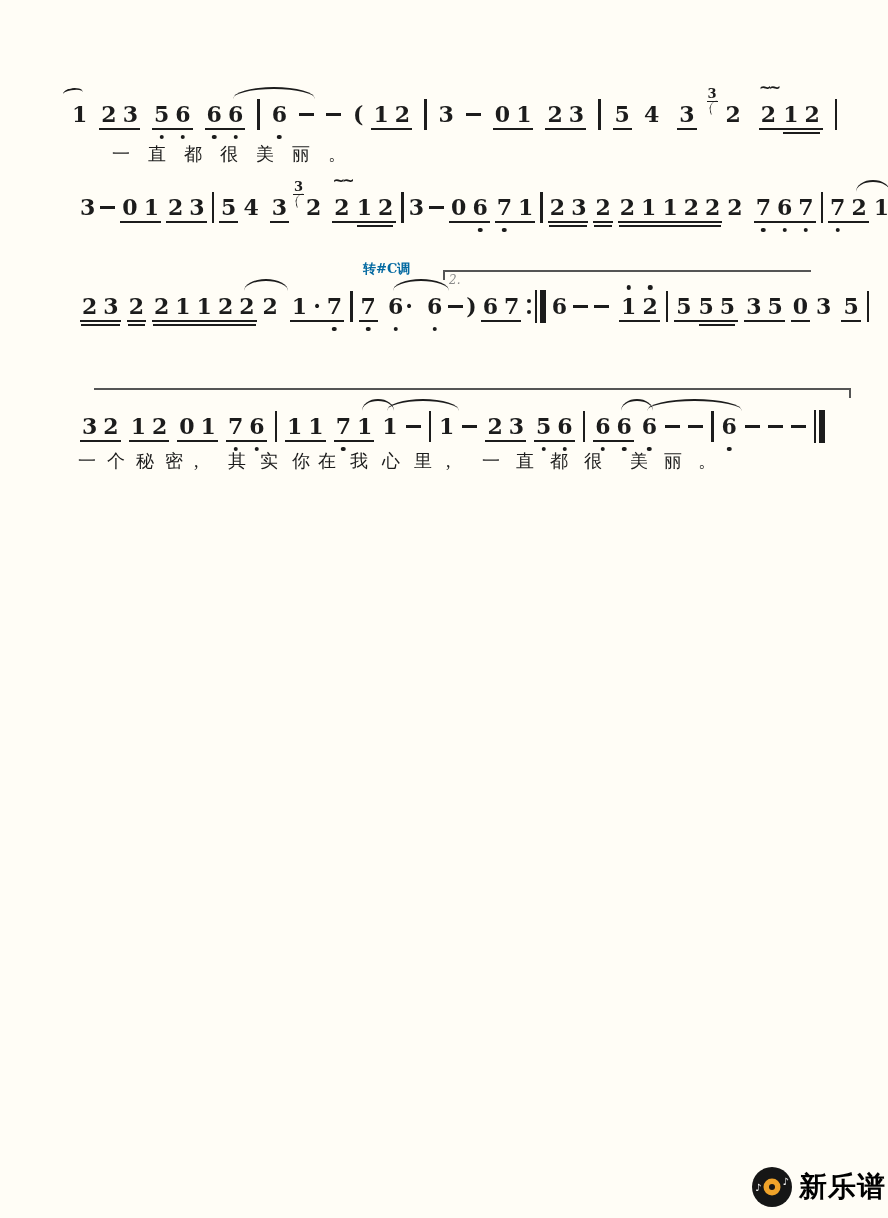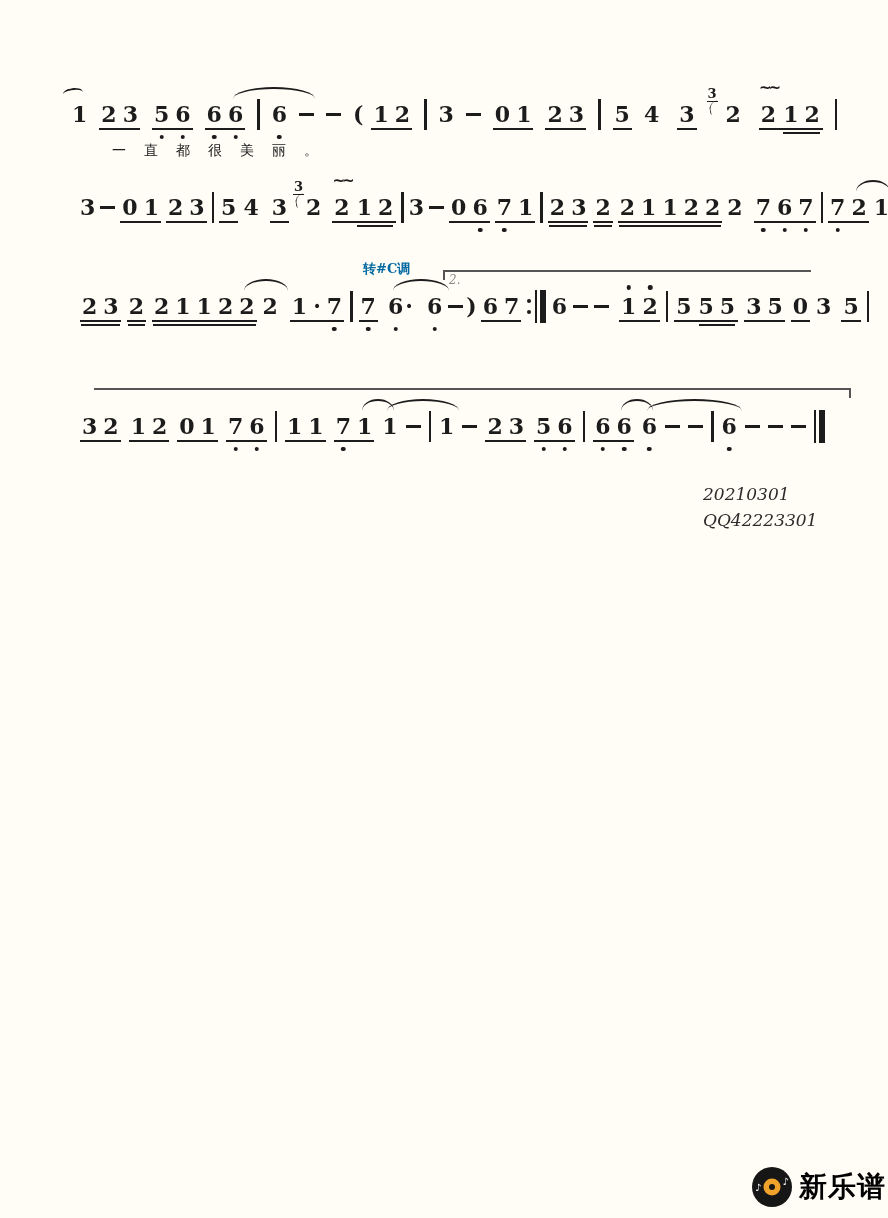--- a/index.html
+++ b/index.html
@@ -36,21 +36,21 @@
   .gcurve{position:absolute;top:1px;left:4px;width:9px;height:13px;
       border-left:1.6px solid #1c1c1c;border-top-left-radius:100% 70%;transform:rotate(-14deg)}
   .rep,.fin{display:flex;align-items:center;gap:2.5px;height:30px;flex:none;margin-top:-1px}
   .repdots{display:flex;flex-direction:column;gap:7px;margin-right:1px}
   .repdots i{width:4px;height:4px;border-radius:50%;background:#1c1c1c}
   .thin{width:2.5px;height:33px;background:#1c1c1c}
   .thick{width:6px;height:33px;background:#1c1c1c}
 
   
   .lyricrow{position:absolute;left:0;width:888px;height:26px}
-  .lyr{position:absolute;top:0;font-family:Liberation Serif, serif;font-size:14px;color:#1b1b1b;
+  .lyr{position:absolute;top:0;font-family:Liberation Serif, serif;font-size:18px;color:#1b1b1b;
        white-space:nowrap}
 
   
   .volta{position:absolute;border-top:2px solid #555}
   .volta .tkl{position:absolute;left:0;top:-1px;width:2px;height:9px;background:#555}
   .volta .tkr{position:absolute;right:0;top:-1px;width:2px;height:9px;background:#555}
   .volta .lbl{position:absolute;left:6px;top:1px;font:italic 12px "DejaVu Serif",serif;color:#8a8a8a}
   .keychg{position:absolute;left:363px;top:260px;font:bold 13px "DejaVu Serif",serif;color:#0369a1}
 
   
@@ -337,25 +337,28 @@
       <span class="bar"></span>
       <span class="nt"><span>6</span><span class="ld"></span></span>
       <span class="dash"></span>
       <span class="dash"></span>
       <span class="dash"></span>
       <span class="fin">
         <span class="thin"></span>
         <span class="thick"></span>
       </span>
     </div>
-
-  <div class="credits">
-    <div>20210301</div>
-    <div>QQ42223301</div>
-  </div>
+  <div class="lyricrow" style="top: 449px;">
+      <span class="lyr" style="left: 78px; letter-spacing: 11px;">一个秘密,</span>
+      <span class="lyr" style="left: 228px; letter-spacing: 14px;">其实你</span>
+      <span class="lyr" style="left: 318px; letter-spacing: 14px;">在我心里,</span>
+      <span class="lyr" style="left: 482px; letter-spacing: 16px;">一直都很</span>
+      <span class="lyr" style="left: 630px; letter-spacing: 16px;">美丽。</span>
+    </div>
+
 
   <div class="logo">
     <span class="disc" style="--disc-accent: #F0A32A;">
       <span class="n1">♪</span>
       <span class="n2">♪</span>
     </span>
     <span class="logotext">新乐谱</span>
   </div>
 
 </div>

